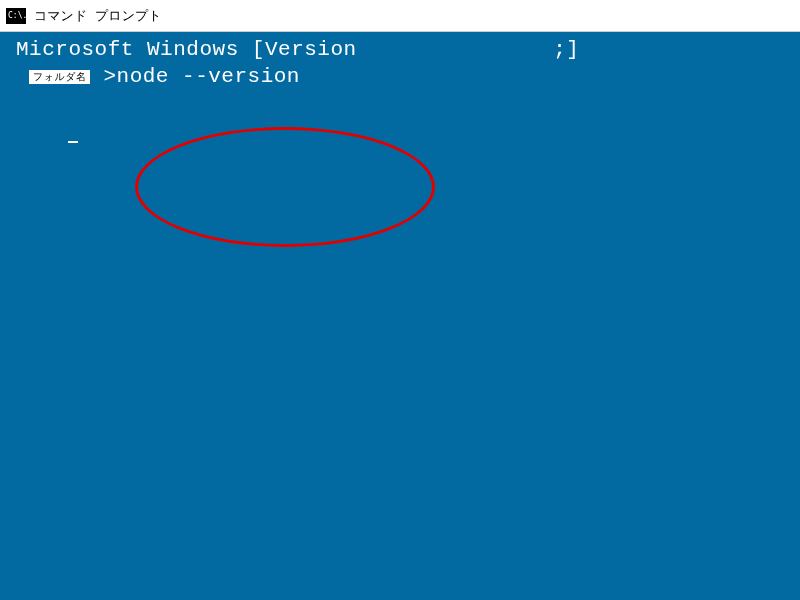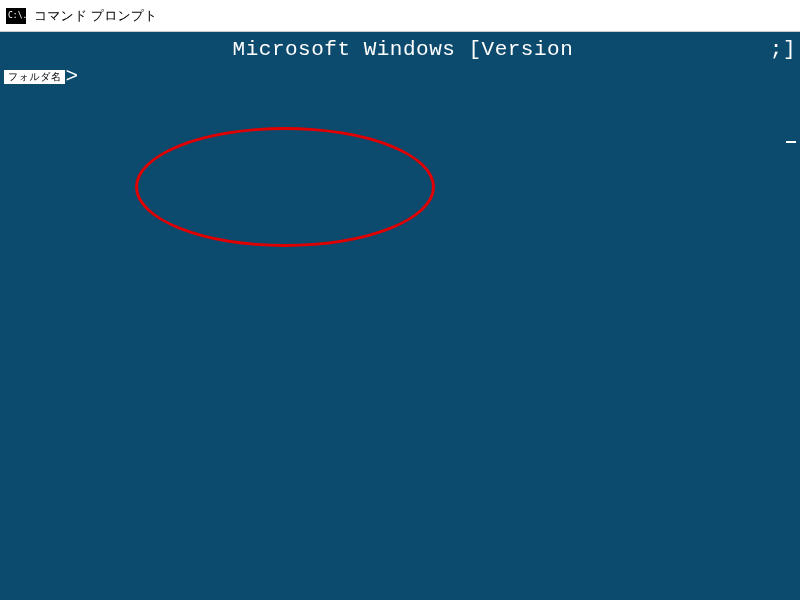--- a/index.html
+++ b/index.html
@@ -35,51 +35,50 @@
     }
     .titlebar-icon-text {
       color: #fff;
       font-size: 8px;
       font-family: monospace;
       line-height: 1;
     }
     .titlebar-title {
       font-size: 13px;
       color: #000;
-      font-family: Liberation Sans, sans-serif;
+      font-family: Liberation Mono, monospace;
     }
     .terminal {
-      background: #0c4a6e;
+      background: #0369a1;
       color: #fff;
       font-family: 'MS Gothic', 'Courier New', monospace;
       font-size: 21px;
-      padding: 4px 4px;
+      padding: 4px 16px;
       line-height: 1.3;
       letter-spacing: 0.5px;
       height: calc(100% - 32px);
       position: relative;
-      text-align: right;
     }
     .terminal-line {
       white-space: pre;
     }
     .prompt-line {
       display: flex;
       align-items: center;
       flex-wrap: nowrap;
     }
     .folder-label {
       background: #fff;
       color: #000;
       font-size: 10px;
       padding: 2px 4px;
       display: inline-block;
       font-family: 'Meiryo', sans-serif;
       line-height: 1;
-      margin: 0 0;
+      margin: 0 13px;
     }
     .annotation-ellipse {
       position: absolute;
       border: 3px solid #e00000;
       border-radius: 50%;
       pointer-events: none;
     }
     .cursor {
       display: inline-block;
       width: 10px;
@@ -98,19 +97,20 @@
   </div>
   <span class="titlebar-title">コマンド プロンプト</span>
 </div>
 
 <div class="terminal">
   <div class="terminal-line">Microsoft Windows [Version               ;]</div>
   <div class="terminal-line"></div>
   <div class="prompt-line">
     <span class="folder-label">フォルダ名</span>
     <span>&gt;</span>
+    <span>node --version</span>
   </div>
   <div class="terminal-line">
     <span class="cursor"></span>
   </div>
 
   <div class="annotation-ellipse" style="left: 135px; top: 95px; width: 300px; height: 120px; border-color: rgb(224, 0, 0);"></div>
 </div>
 
 </body></html>

